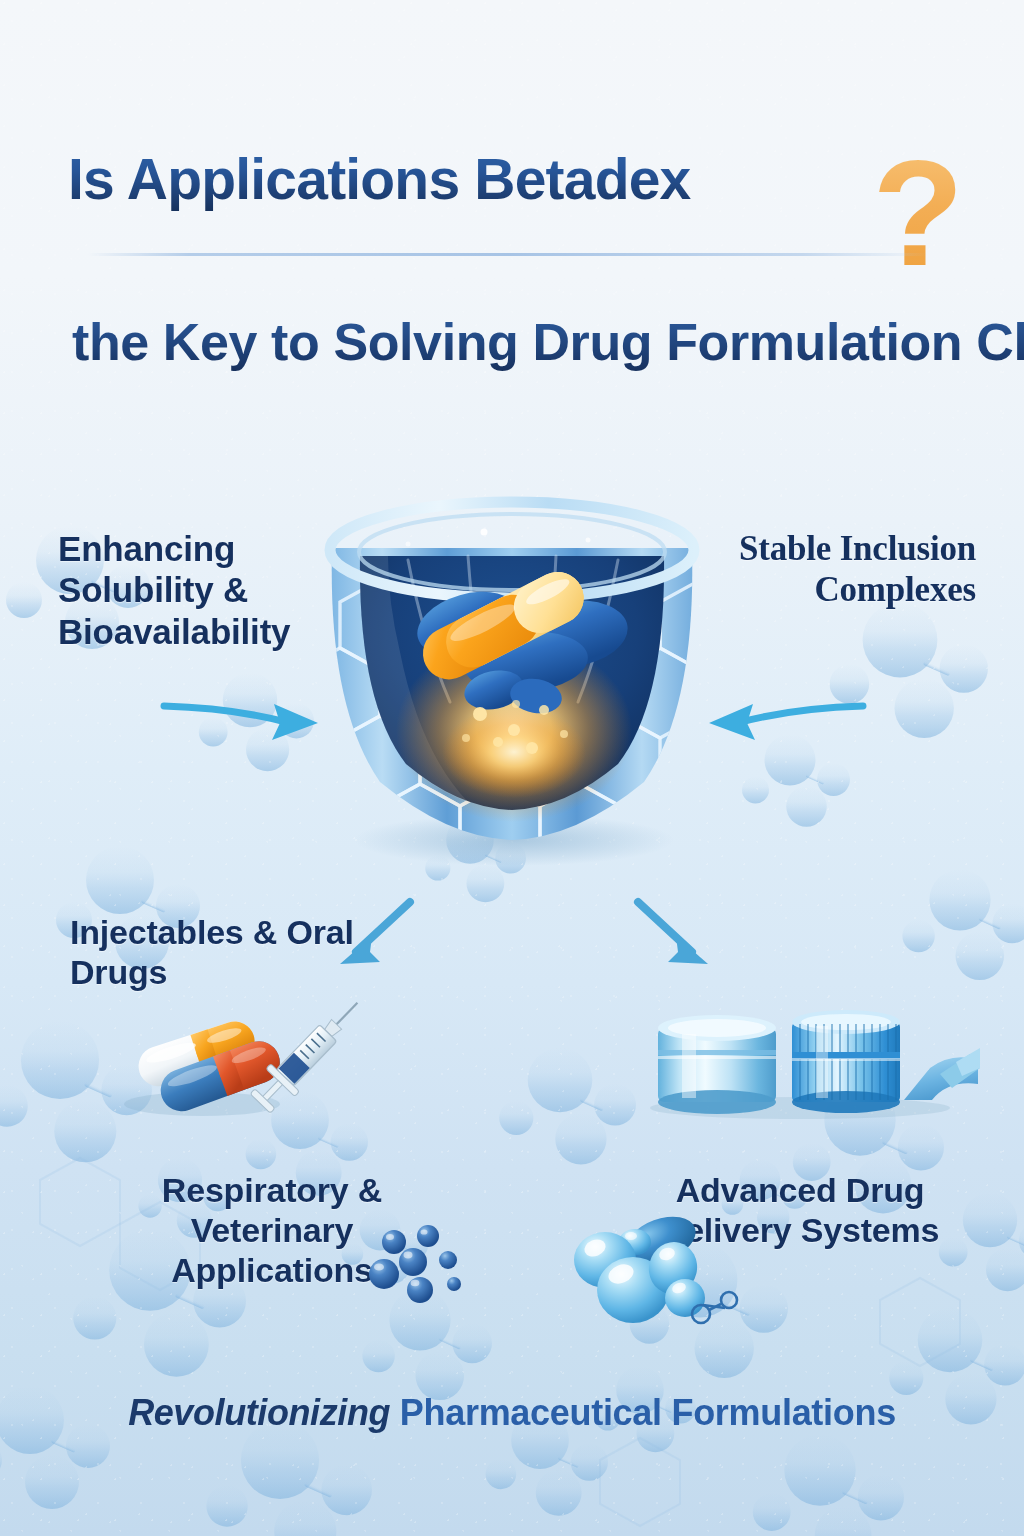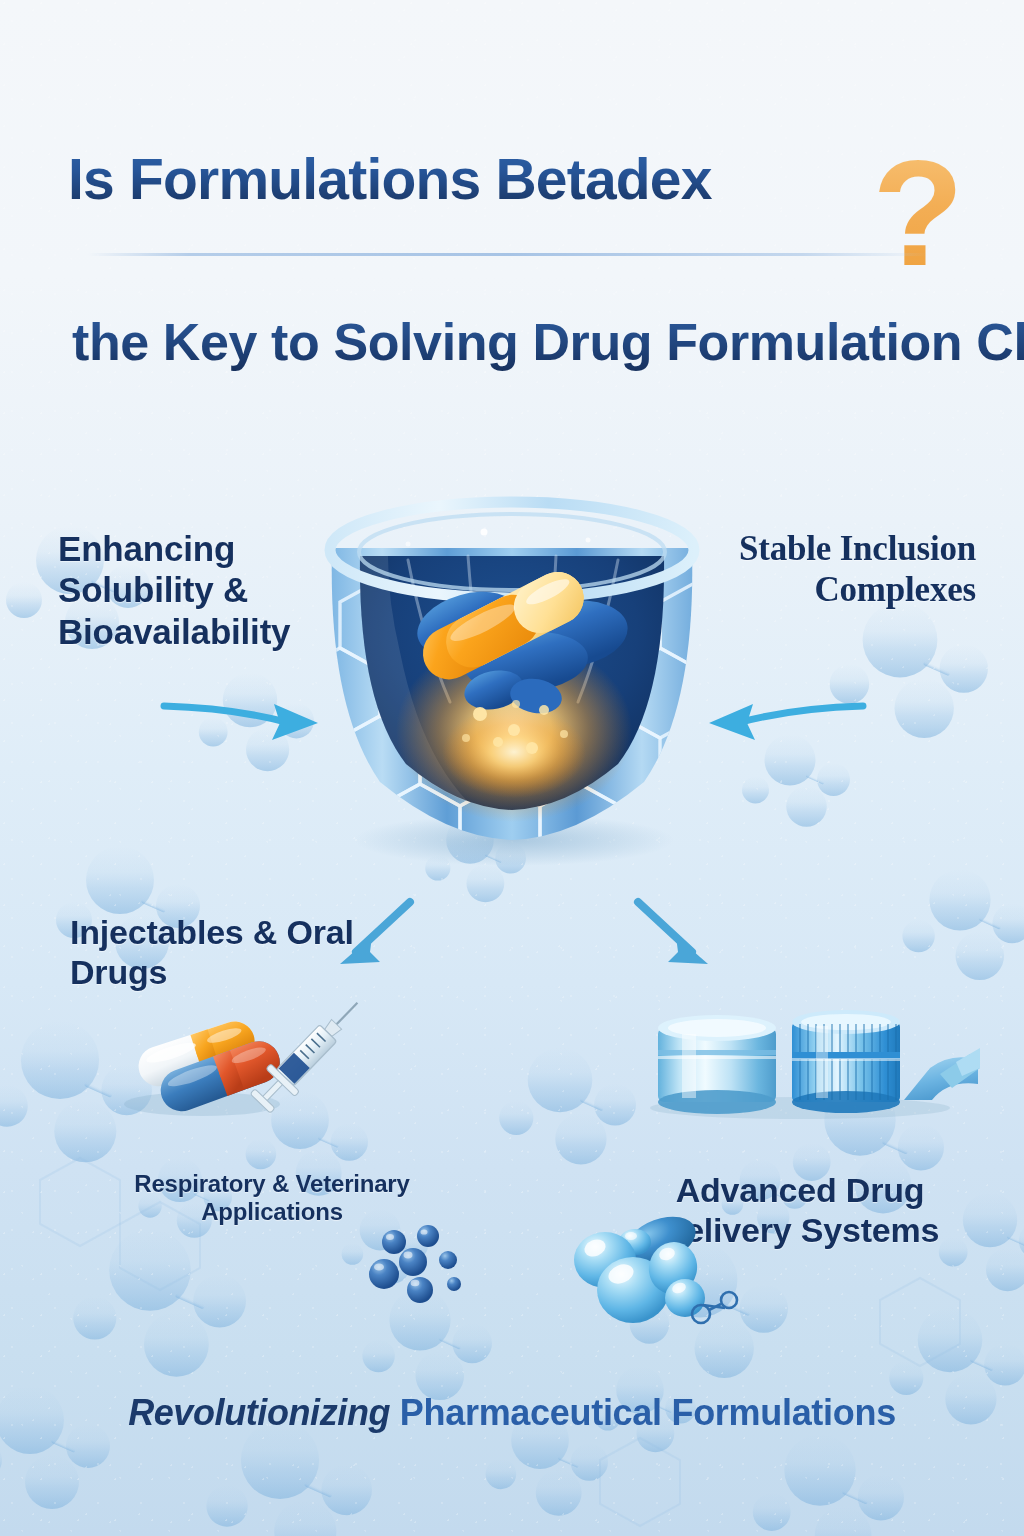--- a/index.html
+++ b/index.html
@@ -100,21 +100,21 @@
     font-weight:bold;
     line-height:1.18;
     letter-spacing:-0.2px;
     text-shadow:0 1px 1px rgba(255,255,255,.55);
   }
 
   .lbl-solubility { left:58px;  top:528px; width:280px; font-size:35px; }
   .lbl-stable     { right:48px; top:528px; width:250px; font-size:35px; text-align:right;font-family:Liberation Serif, serif; }
   .lbl-inject     { left:70px;  top:912px; width:300px; font-size:34px; }
   .lbl-ophthal    { left:700px; top:912px; width:320px; font-size:34px; }
-  .lbl-resp       { left:112px; top:1170px; width:320px; font-size:24px; text-align:center; }
+  .lbl-resp       { left:112px; top:1170px; width:320px; font-size:34px; text-align:center; }
   .lbl-adv        { left:640px; top:1170px; width:320px; font-size:34px; text-align:center; }
 
   
   .footer {
     position:absolute; left:0; top:1392px; width:1024px;
     text-align:center;
     font-size:36px;
     white-space:nowrap;
   }
   .footer .rev {
@@ -241,21 +241,21 @@
         <polygon points="40,1180 80,1158 120,1180 120,1224 80,1246 40,1224"></polygon>
         <polygon points="120,1224 160,1202 200,1224 200,1268 160,1290 120,1268"></polygon>
         <polygon points="880,1300 920,1278 960,1300 960,1344 920,1366 880,1344"></polygon>
         <polygon points="600,1460 640,1438 680,1460 680,1504 640,1526 600,1504"></polygon>
       </g>
     </svg>
   </div>
   <div class="grain"></div>
 
   <div class="title-wrap">
-    <span class="title-line1"><span class="lead">Is</span> <span>Formulations Betadex</span></span>
+    <span class="title-line1"><span class="lead">Is</span> <span>Applications Betadex</span></span>
     <span class="qmark">?</span>
   </div>
   <div class="title-divider"></div>
   <div class="title-line2">the Key to Solving Drug Formulation Challenges</div>
 
   <div class="art art-cyclo">
     <svg viewBox="0 0 448 420" xmlns="http://www.w3.org/2000/svg">
       <defs>
         <linearGradient id="cdBody" x1="0" y1="0" x2="1" y2="0">
           <stop offset="0%" stop-color="#7fb7e4"></stop>

